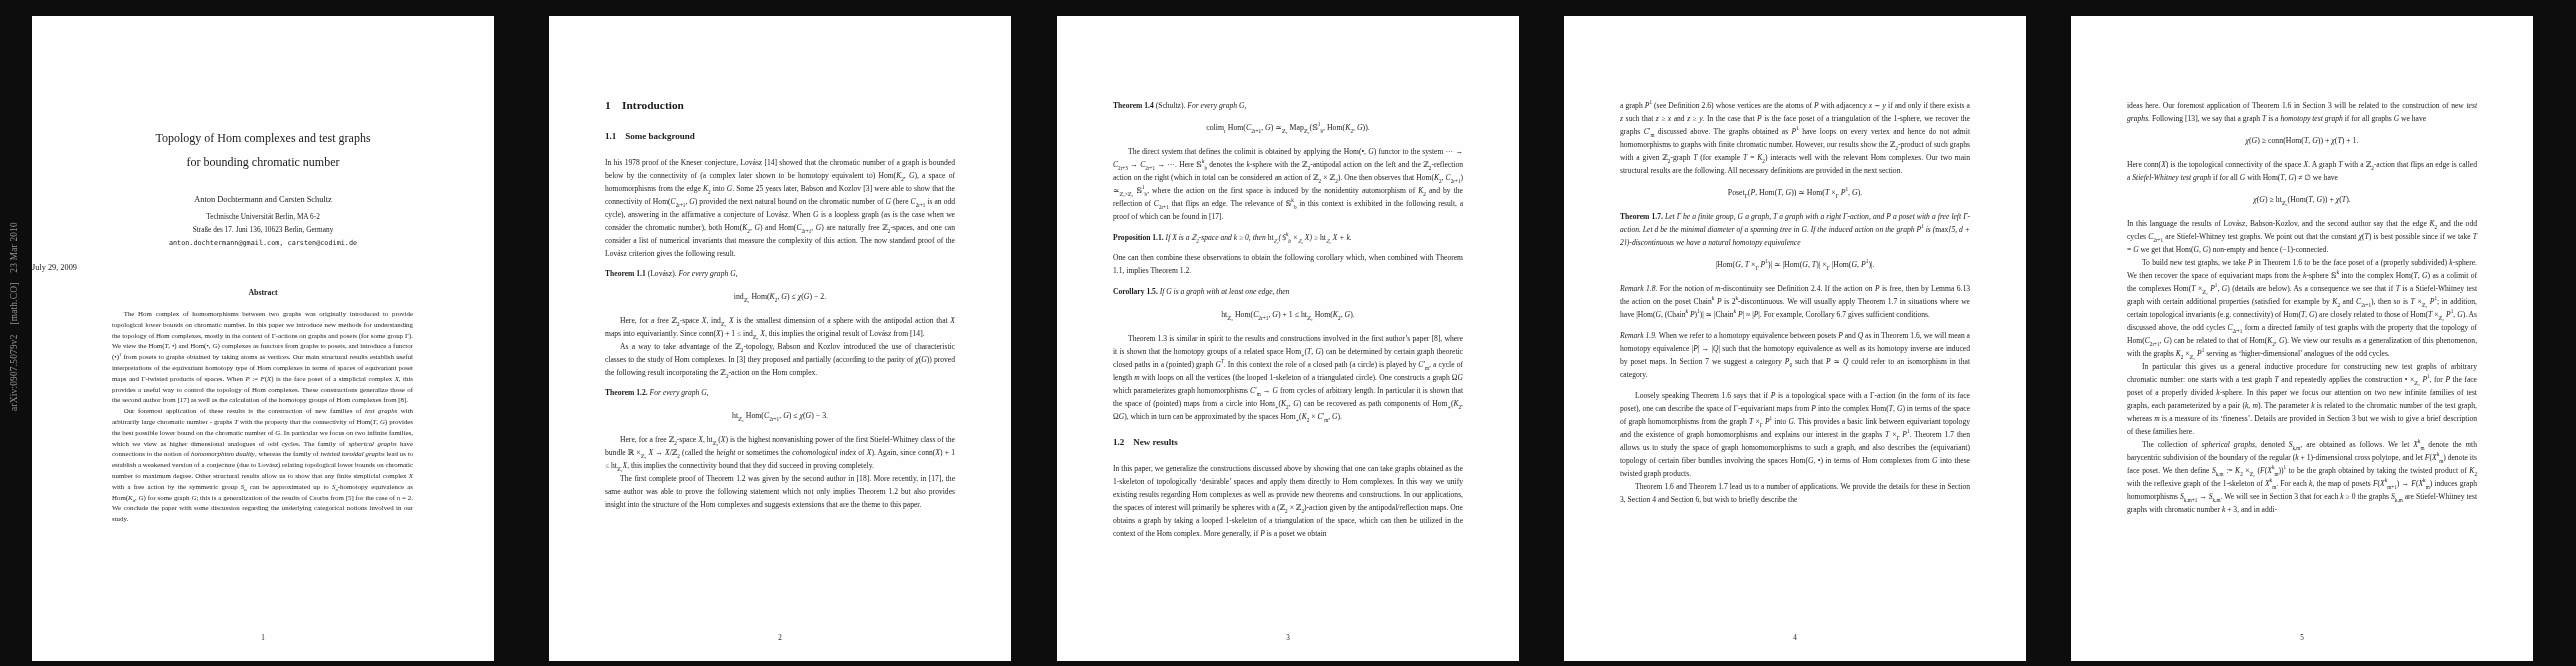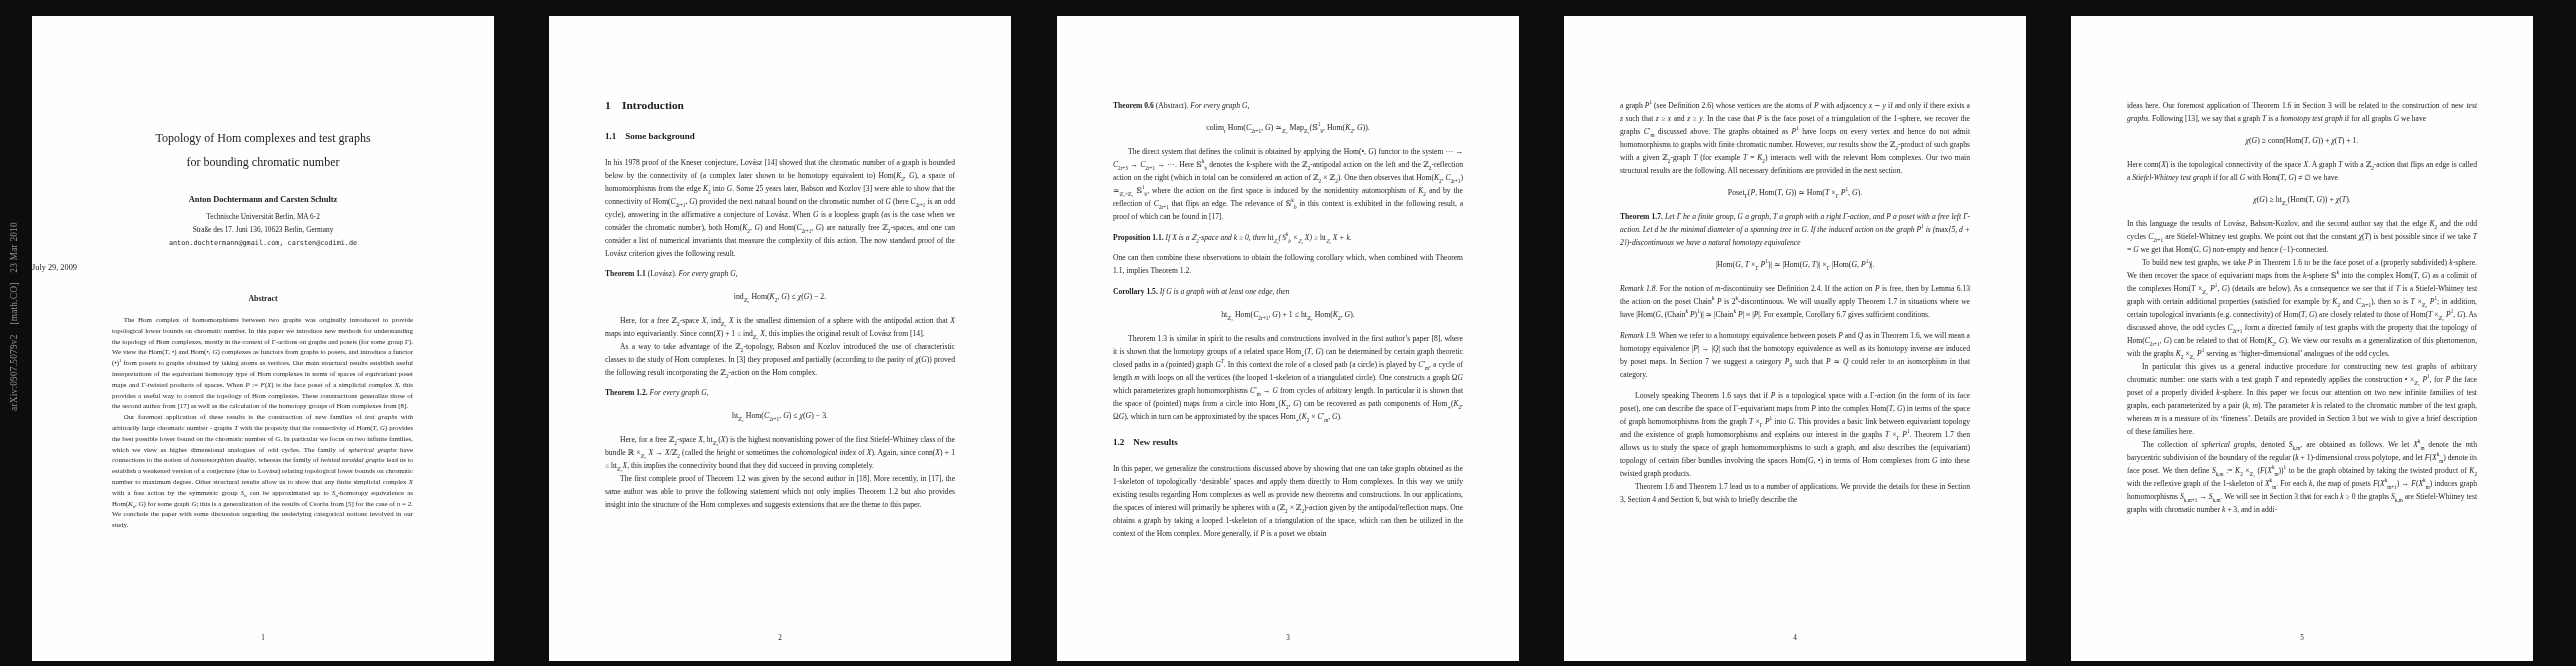--- a/index.html
+++ b/index.html
@@ -33,26 +33,26 @@
   .rem-label { font-style:italic; font-weight:400; }
   .eq { font-size:7.8px; line-height:13.3px; text-align:center; margin:9.4px 0 10.6px; }
   .rm { font-style:normal; }
   sub, sup { font-size:68%; line-height:0; }
   .pageno {
     position:absolute; left:0; right:0; bottom:19px;
     text-align:center; font-size:7.2px; color:#222;
   }
   
   .p1-title   { padding-top:110px; text-align:center; font-size:12px; line-height:24.5px; }
-  .p1-authors { margin-top:20px; text-align:center; font-size:8.4px;font-weight:bold; }
+  .p1-authors { margin-top:20px; text-align:center; font-size:8.4px; }
   .p1-affil   { margin-top:7.8px; text-align:center; font-size:7.3px; line-height:12.2px; }
   .p1-email   { margin-top:2.8px; text-align:center; font-size:6.8px;
                 font-family:"DejaVu Sans Mono","Liberation Mono",monospace; }
   .p1-date    { margin-top:16.7px; text-align:left; font-size:8.3px; }
-  .abs-head   { margin-top:22px; text-align:center; font-size:7.8px; font-weight:700; }
+  .abs-head   { margin-top:16px; text-align:center; font-size:7.8px; font-weight:700; }
   .abs-body   { margin:11.7px 81px 0 80px; font-size:6.9px; line-height:10.8px; text-align:justify; }
   .abs-body p { text-indent:11.7px; }
 </style>
 </head>
 <body>
 
 <div class="canvas">
 
   <div class="arxiv-stamp">arXiv:0907.5079v2  [math.CO]  23 Mar 2010</div>
 
@@ -96,22 +96,22 @@
       <div class="eq">ht<sub>ℤ₂</sub> Hom(<em>C</em><sub>2r+1</sub>, <em>G</em>) ≤ <em>χ</em>(<em>G</em>) − 3.</div>
       <p class="body ind">Here, for a free ℤ<sub>2</sub>-space <em>X</em>, ht<sub>ℤ₂</sub>(<em>X</em>) is the highest nonvanishing power of the first Stiefel-Whitney class of the bundle ℝ ×<sub>ℤ₂</sub> <em>X</em> → <em>X</em>/ℤ<sub>2</sub> (called the <em>height</em> or sometimes the <em>cohomological index</em> of <em>X</em>). Again, since conn(<em>X</em>) + 1 ≤ ht<sub>ℤ₂</sub><em>X</em>, this implies the connectivity bound that they did succeed in proving completely.</p>
       <p class="body ind">The first complete proof of Theorem 1.2 was given by the second author in [18]. More recently, in [17], the same author was able to prove the following statement which not only implies Theorem 1.2 but also provides insight into the structure of the Hom complexes and suggests extensions that are the theme to this paper.</p>
     </div>
     <div class="pageno">2</div>
   </section>
 
   <section class="page" style="left:1057px">
     <div class="content pad-top">
       <p class="thm" style="margin-top:0">
-        <b class="thm-label">Theorem 0.6</b>
-        <span class="thm-note">(Abstract).</span>
+        <b class="thm-label">Theorem 1.4</b>
+        <span class="thm-note">(Schultz).</span>
         <span class="thm-body">For every graph G,</span>
       </p>
       <div class="eq">colim<sub>r</sub> Hom(<em>C</em><sub>2r+1</sub>, <em>G</em>) ≃<sub>ℤ₂</sub> Map<sub>ℤ₂</sub>(𝕊<sup>1</sup><sub>b</sub>, Hom(<em>K</em><sub>2</sub>, <em>G</em>)).</div>
       <p class="body ind">The direct system that defines the colimit is obtained by applying the Hom(•, <em>G</em>) functor to the system ⋯ → <em>C</em><sub>2r+3</sub> → <em>C</em><sub>2r+1</sub> → ⋯. Here 𝕊<sup>k</sup><sub>b</sub> denotes the <em>k</em>-sphere with the ℤ<sub>2</sub>-antipodal action on the left and the ℤ<sub>2</sub>-reflection action on the right (which in total can be considered an action of ℤ<sub>2</sub> × ℤ<sub>2</sub>). One then observes that Hom(<em>K</em><sub>2</sub>, <em>C</em><sub>2r+1</sub>) ≃<sub>ℤ₂×ℤ₂</sub> 𝕊<sup>1</sup><sub>b</sub>, where the action on the first space is induced by the nonidentity automorphism of <em>K</em><sub>2</sub> and by the reflection of <em>C</em><sub>2r+1</sub> that flips an edge. The relevance of 𝕊<sup>k</sup><sub>b</sub> in this context is exhibited in the following result, a proof of which can be found in [17].</p>
       <p class="thm">
         <b class="thm-label">Proposition 1.1.</b>
         <span class="thm-body">If X is a ℤ<sub>2</sub>-space and k ≥ 0, then <span class="rm">ht</span><sub>ℤ₂</sub>(𝕊<sup>k</sup><sub>b</sub> ×<sub>ℤ₂</sub> X) ≥ <span class="rm">ht</span><sub>ℤ₂</sub> X + k.</span>
       </p>
       <p class="body">One can then combine these observations to obtain the following corollary which, when combined with Theorem 1.1, implies Theorem 1.2.</p>
       <p class="thm">

